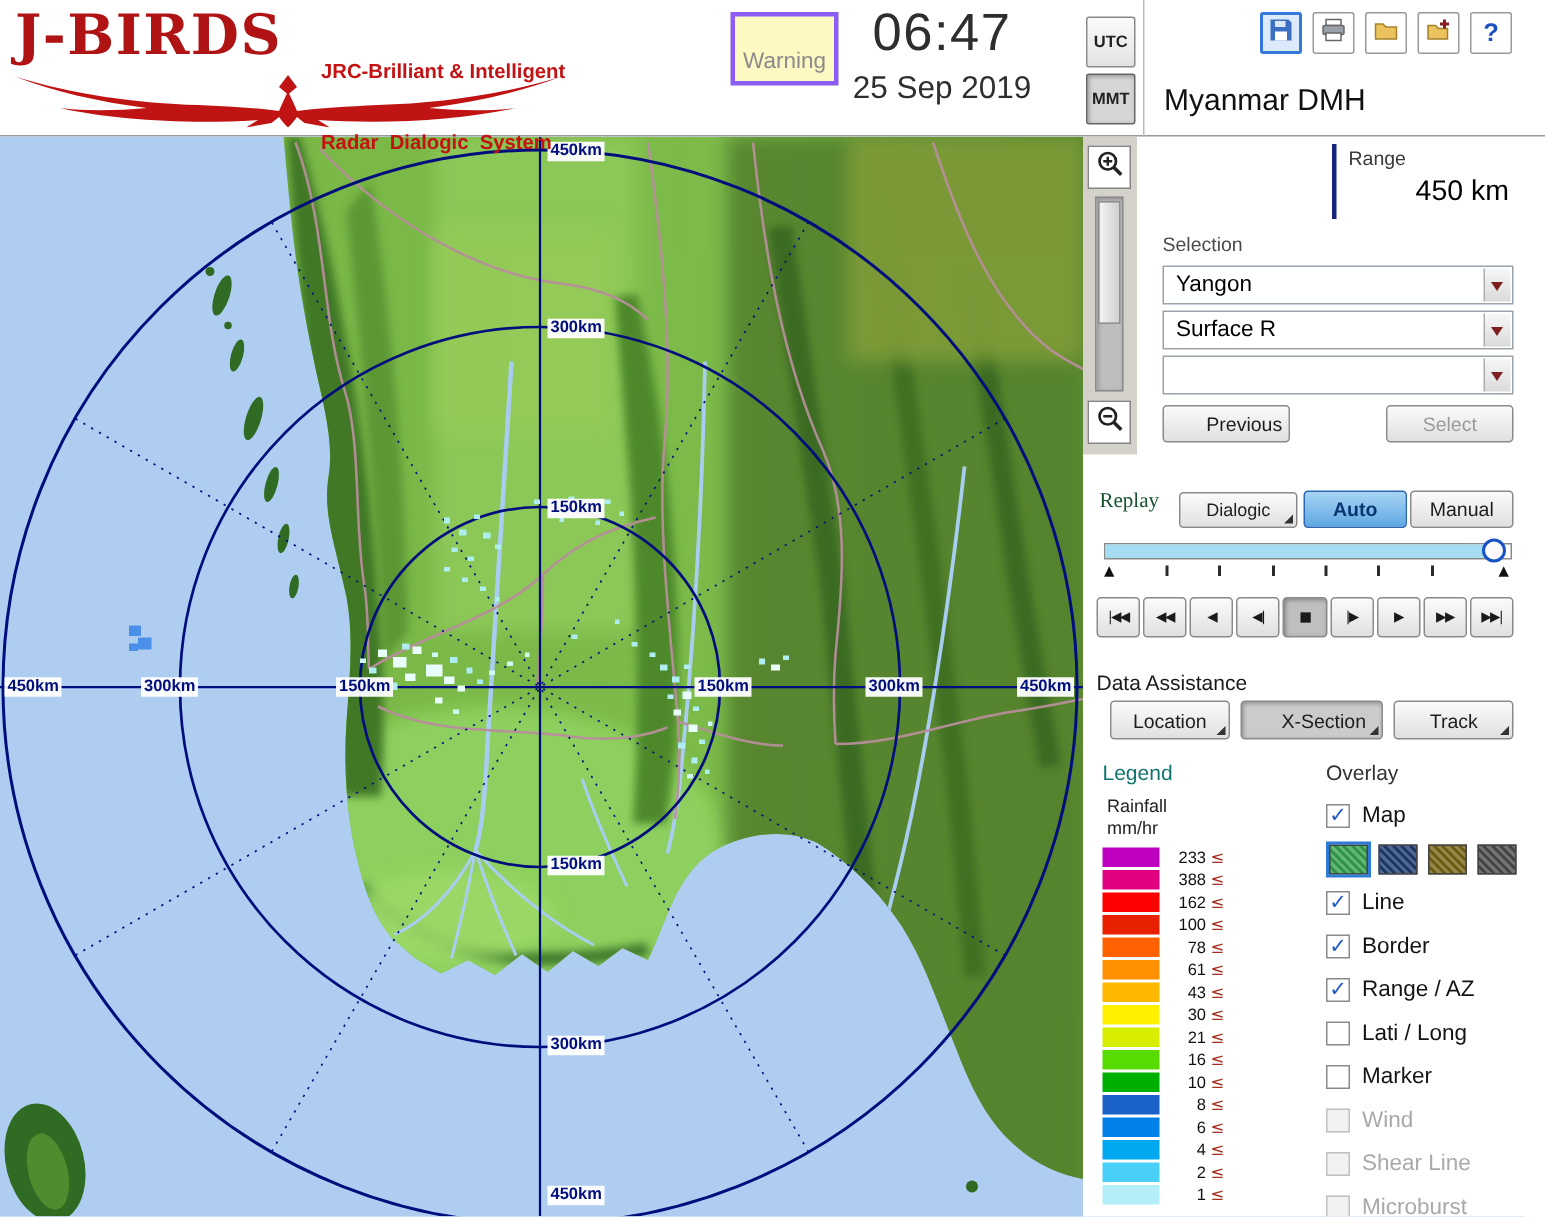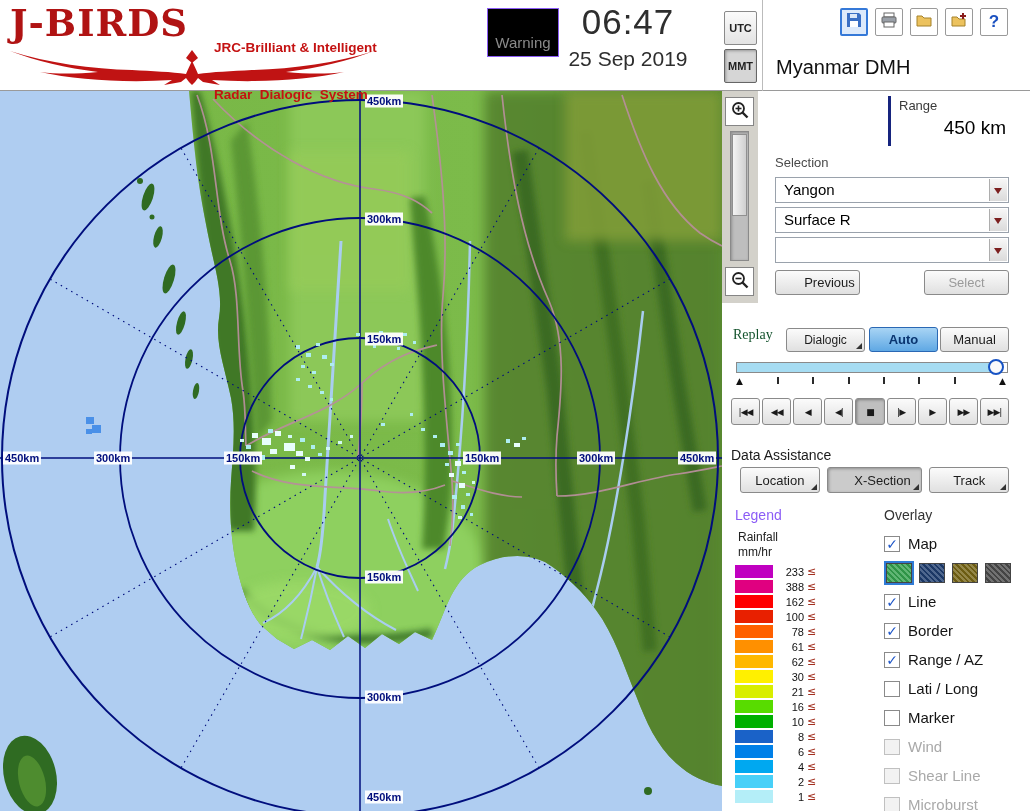--- a/index.html
+++ b/index.html
@@ -7,22 +7,22 @@
   body { font-family:"Liberation Sans",sans-serif; background:#fff; position:relative; overflow:hidden; }
 
   
   .header { position:absolute; left:0; top:0; width:1030px; height:91px; background:#fff;
             border-bottom:1px solid #9a9a9a; z-index:5; }
   .logo-title { position:absolute; left:10px; top:1px; font-family:"DejaVu Serif",serif;
                 font-weight:bold; font-size:37px; color:#b01313; letter-spacing:1px; }
   .logo-sub { position:absolute; left:214px; top:9px; color:#c41212; font-size:13.5px;
               font-weight:bold; line-height:1.15; white-space:pre; }
   .eagle { position:absolute; left:6px; top:47px; }
-  .warning-box { position:absolute; left:487px; top:8px; width:72px; height:49px; background:#000000;
-                 border:1px solid #8b5cf6; color:#8a8a8a; font-size:15px; display:flex;
+  .warning-box { position:absolute; left:487px; top:8px; width:72px; height:49px; background:#fef9c3;
+                 border:3px solid #8b5cf6; color:#8a8a8a; font-size:15px; display:flex;
                  align-items:flex-end; justify-content:center; padding-bottom:5px; }
   .clock { position:absolute; left:552px; top:2px; width:152px; text-align:center; color:#2e2e2e; }
   .clock-time { font-size:35px; letter-spacing:1px; }
   .clock-date { font-size:21px; margin-top:5px; }
   .tz-btn { position:absolute; left:724px; width:33px; height:34px; font-size:11px; font-weight:bold;
             background:linear-gradient(#fbfbfb,#e3e3e3); border:1px solid #8a8a8a; border-radius:2px;
             display:flex; align-items:center; justify-content:center; color:#222; }
   .tz-btn.selected { background:#d6d6d6; box-shadow:inset 1px 1px 3px rgba(0,0,0,.3); border-color:#666; }
   .header-divider { position:absolute; left:762px; top:0; height:91px; border-left:1px solid #bbb; }
   .tool-btn { position:absolute; top:8px; width:28px; height:28px; background:#fff; border:1px solid #9a9a9a;
@@ -86,21 +86,21 @@
   #playback { position:absolute; left:9px; top:307px; width:278px; height:27px; display:flex; gap:2px; }
   .pbtn { flex:1; font-family:"DejaVu Sans",sans-serif; font-size:9px; letter-spacing:-1px; color:#1a1a1a;
           background:linear-gradient(#fbfbfb,#e0e0e0); border:1px solid #8a8a8a; border-radius:3px;
           display:flex; align-items:center; justify-content:center; padding:0; }
   .pbtn.active { background:#bfbfbf; box-shadow:inset 1px 1px 3px rgba(0,0,0,.35); }
 
   #da-label { position:absolute; left:9px; top:356px; font-size:14px; color:#1a1a1a; }
   #da-buttons { position:absolute; left:18px; top:376px; width:269px; height:26px; display:flex; gap:7px; }
   .da-btn { flex:1; font-size:13px; }
 
-  #legend-title { position:absolute; left:13px; top:416px; font-size:14px; color:#8b5cf6; }
+  #legend-title { position:absolute; left:13px; top:416px; font-size:14px; color:#0f766e; }
   #overlay-title { position:absolute; left:162px; top:416px; font-size:14px; color:#333; }
   #legend-unit { position:absolute; left:16px; top:439px; font-size:12px; color:#222; line-height:15px; }
   #legend-list { position:absolute; left:13px; top:473px; }
   .legend-row { display:flex; align-items:center; height:15px; }
   .chip { width:38px; height:13px; margin-right:5px; }
   .lval { width:26px; text-align:right; font-size:11px; color:#111; }
   .lle { margin-left:3px; font-size:11px; color:#a33020; font-family:"DejaVu Sans",sans-serif; }
 
   #overlay-list { position:absolute; left:162px; top:438px; width:146px; }
   .ov-row { height:29px; display:flex; align-items:center; gap:8px; }
@@ -483,21 +483,21 @@
         <span class="lval">78</span>
         <span class="lle">≤</span>
       </div>
       <div class="legend-row">
         <span class="chip" style="background-color: rgb(255, 144, 0);"></span>
         <span class="lval">61</span>
         <span class="lle">≤</span>
       </div>
       <div class="legend-row">
         <span class="chip" style="background-color: rgb(255, 184, 0);"></span>
-        <span class="lval">62</span>
+        <span class="lval">43</span>
         <span class="lle">≤</span>
       </div>
       <div class="legend-row">
         <span class="chip" style="background-color: rgb(255, 240, 0);"></span>
         <span class="lval">30</span>
         <span class="lle">≤</span>
       </div>
       <div class="legend-row">
         <span class="chip" style="background-color: rgb(216, 238, 0);"></span>
         <span class="lval">21</span>

